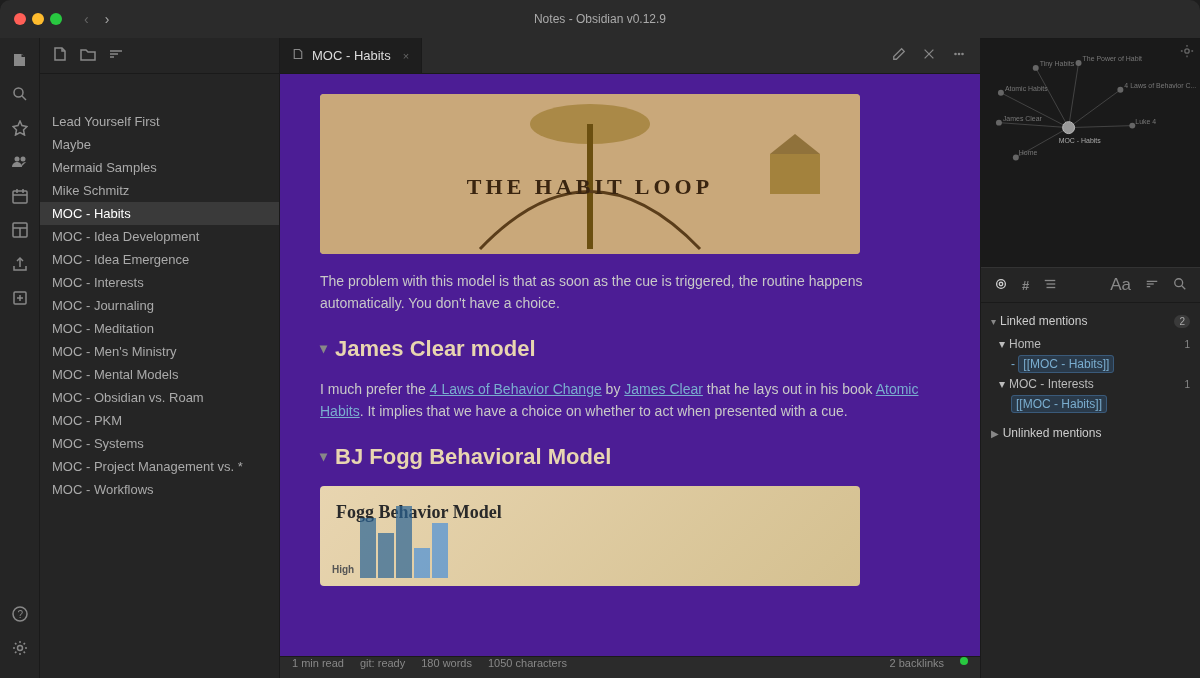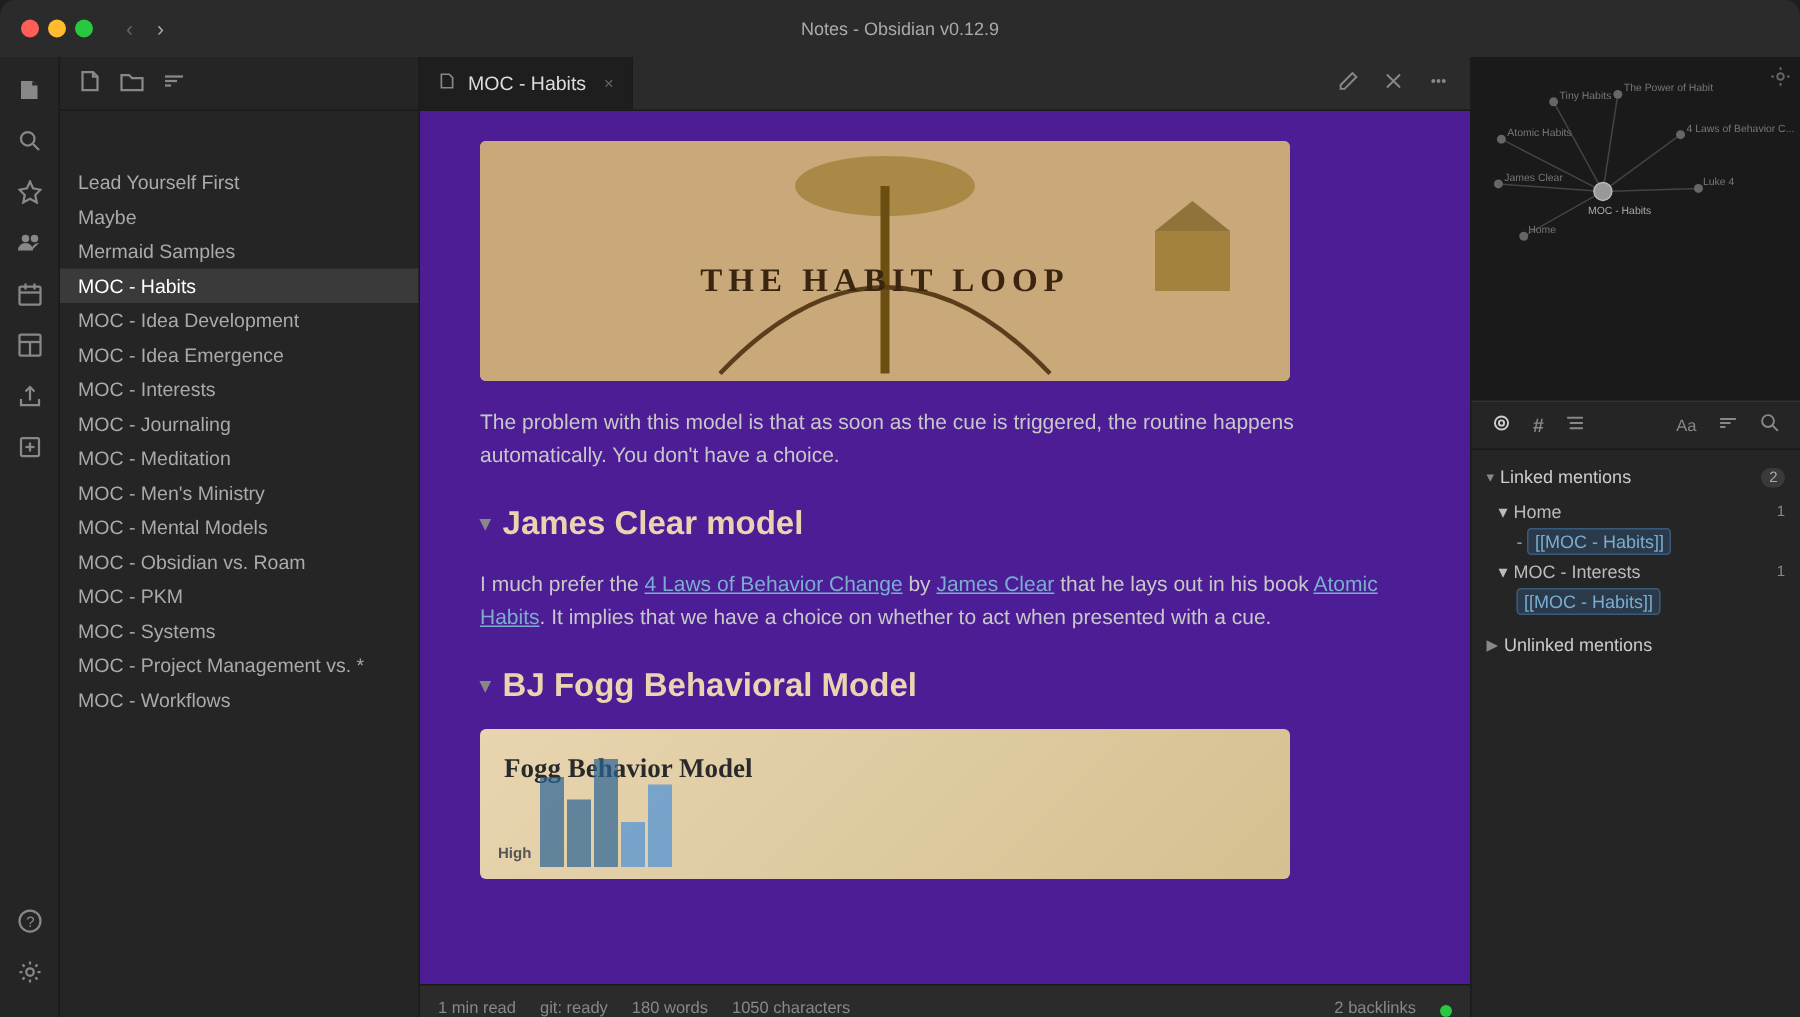--- a/index.html
+++ b/index.html
@@ -263,21 +263,21 @@
       font-size: 18px;
       font-weight: bold;
       color: #2a2a2a;
     }
 
     
     .status-bar {
       height: 22px;
       background: #2b2b2b;
       display: flex;
-      align-items: flex-end;
+      align-items: flex-start;
       padding: 0 12px;
       gap: 16px;
       font-size: 11px;
       color: #888;
       border-top: 1px solid #1a1a1a;
       flex-shrink: 0;
     }
     .status-item { display: flex; align-items: center; gap: 4px; }
     .status-dot { width: 8px; height: 8px; border-radius: 50%; background: #28c840; }
 
@@ -501,20 +501,21 @@
             <line x1="2" y1="8" x2="10" y2="8"></line>
             <line x1="2" y1="11" x2="6" y2="11"></line>
           </svg>
       </span>
     </div>
     <div class="file-list">
 
     <div class="file-item">Lead Yourself First</div>
         <div class="file-item">Maybe</div>
         <div class="file-item">Mermaid Samples</div>
+        <div class="file-item">Mike Schmitz</div>
         <div class="file-item active">MOC - Habits</div>
         <div class="file-item">MOC - Idea Development</div>
         <div class="file-item">MOC - Idea Emergence</div>
         <div class="file-item">MOC - Interests</div>
         <div class="file-item">MOC - Journaling</div>
         <div class="file-item">MOC - Meditation</div>
         <div class="file-item">MOC - Men's Ministry</div>
         <div class="file-item">MOC - Mental Models</div>
         <div class="file-item">MOC - Obsidian vs. Roam</div>
         <div class="file-item">MOC - PKM</div>
@@ -666,21 +667,21 @@
       </button>
       <button class="right-toolbar-btn" style="background:none;border:none;cursor:pointer; color:#888; font-size:13px; font-weight:bold;">#</button>
       <button class="right-toolbar-btn" style="background:none;border:none;cursor:pointer;">
         <svg width="14" height="14" viewBox="0 0 16 16" fill="none" stroke="#888" stroke-width="1.5">
             <line x1="2" y1="4" x2="14" y2="4"></line>
             <line x1="4" y1="8" x2="14" y2="8"></line>
             <line x1="4" y1="12" x2="14" y2="12"></line>
           </svg>
       </button>
       <div style="flex:1;"></div>
-      <button class="right-toolbar-btn" style="background:none;border:none;cursor:pointer; color:#888; font-size:11px;">Aa</button>
+      <button class="right-toolbar-btn" style="background:none;border:none;cursor:pointer; color:#888; font-size:17px;">Aa</button>
       <button class="right-toolbar-btn" style="background:none;border:none;cursor:pointer;">
         <svg width="14" height="14" viewBox="0 0 16 16" fill="none" stroke="#888" stroke-width="1.5">
             <line x1="2" y1="5" x2="14" y2="5"></line>
             <line x1="2" y1="8" x2="10" y2="8"></line>
             <line x1="2" y1="11" x2="6" y2="11"></line>
           </svg>
       </button>
       <button class="right-toolbar-btn" style="background:none;border:none;cursor:pointer;">
         <svg width="14" height="14" viewBox="0 0 16 16" fill="none" stroke="#888" stroke-width="1.5">
             <circle cx="6.5" cy="6.5" r="4.5"></circle>

